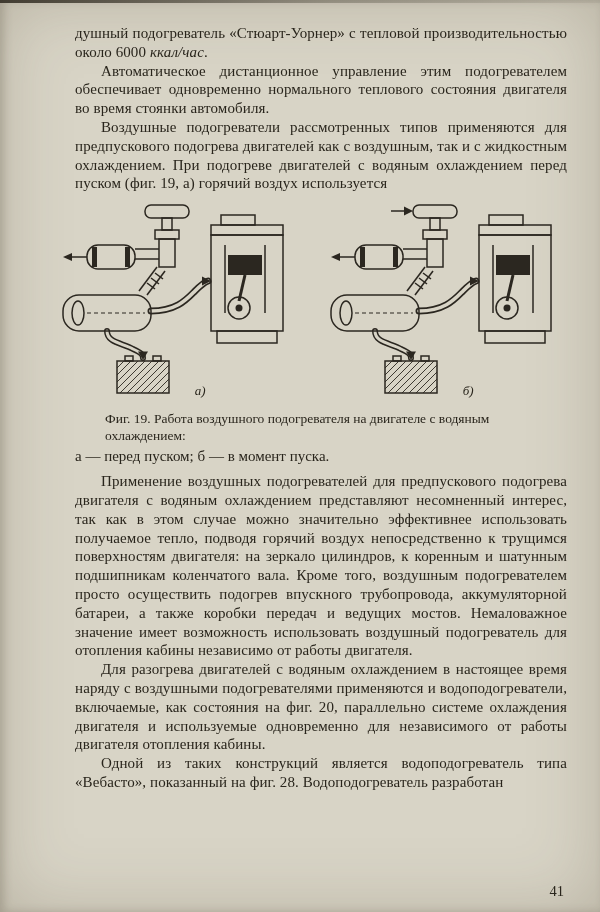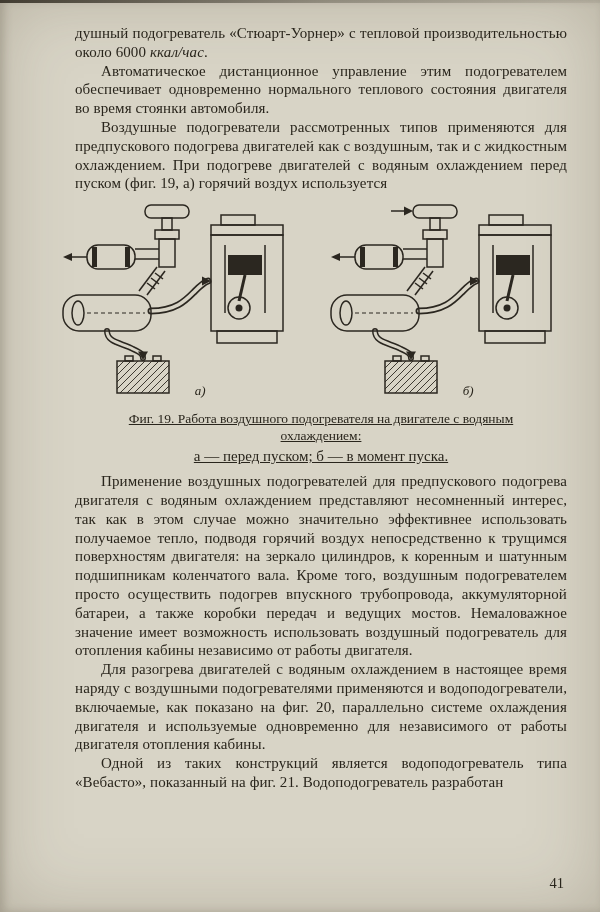--- a/index.html
+++ b/index.html
@@ -31,25 +31,25 @@
   .em { font-style: italic; }
 
   .figure-area { margin: 8px 0 7px; }
   .diagrams { display: flex; justify-content: center; gap: 10px; }
   .diag-wrap { position: relative; width: 258px; height: 200px; }
   svg.diag { width: 258px; height: 200px; display: block; }
   .fig-label {
     position: absolute; bottom: 2px; left: 53%;
     font-style: italic; font-size: 13px;
   }
-  .caption { text-align: center; margin-top: 9px; text-decoration: underline; }
+  .caption { text-align: left; margin-top: 9px; }
   .caption-title { font-size: 13.5px; line-height: 17px; max-width: 432px; margin: 0 auto; }
   .caption-sub { font-size: 15px; margin-top: 4px; }
 
-  .page-number { position: absolute; right: 36px; bottom: 20px; font-size: 14.5px; }
+  .page-number { position: absolute; right: 36px; bottom: 12px; font-size: 14.5px; }
 </style>
 </head>
 <body>
 
 <svg width="0" height="0" style="position:absolute" aria-hidden="true">
   <defs>
     <g id="engine-diag" stroke="#2b2720" fill="none" stroke-width="1.5">
 
       <g>
         <path d="M92,110 C118,110 128,98 136,90 C143,83 146,81 149,80" stroke-width="7" stroke-linecap="round"></path>
@@ -152,20 +152,20 @@
       </div>
       <div class="caption">
         <div class="caption-title">Фиг. 19. Работа воздушного подогревателя на двигателе с водяным охлаждением:</div>
         <div class="caption-sub">а — перед пуском; б — в момент пуска.</div>
       </div>
     </div>
 
 
     <p class="body indent">Применение воздушных подогревателей для предпускового подогрева двигателя с водяным охлаждением представляют несомненный интерес, так как в этом случае можно значительно эффективнее использовать получаемое тепло, подводя горячий воздух непосредственно к трущимся поверхностям двигателя: на зеркало цилиндров, к коренным и шатунным подшипникам коленчатого вала. Кроме того, воздушным подогревателем просто осуществить подогрев впускного трубопровода, аккумуляторной батареи, а также коробки передач и ведущих мостов. Немаловажное значение имеет возможность использовать воздушный подогреватель для отопления кабины независимо от работы двигателя.</p>
 
-    <p class="body indent">Для разогрева двигателей с водяным охлаждением в настоящее время наряду с воздушными подогревателями применяются и водоподогреватели, включаемые, как показано на фиг. 20, параллельно системе охлаждения двигателя и используемые одновременно для независимого от работы двигателя отопления кабины.</p>
+    <p class="body indent">Для разогрева двигателей с водяным охлаждением в настоящее время наряду с воздушными подогревателями применяются и водоподогреватели, включаемые, как состояния на фиг. 20, параллельно системе охлаждения двигателя и используемые одновременно для независимого от работы двигателя отопления кабины.</p>
 
-    <p class="body indent">Одной из таких конструкций является водоподогреватель типа «Вебасто», показанный на фиг. 21. Водоподогреватель разработан</p>
+    <p class="body indent">Одной из таких конструкций является водоподогреватель типа «Вебасто», показанный на фиг. 28. Водоподогреватель разработан</p>
 
   </div>
 
   <div class="page-number">41</div>
 </div>
 
 </body></html>

